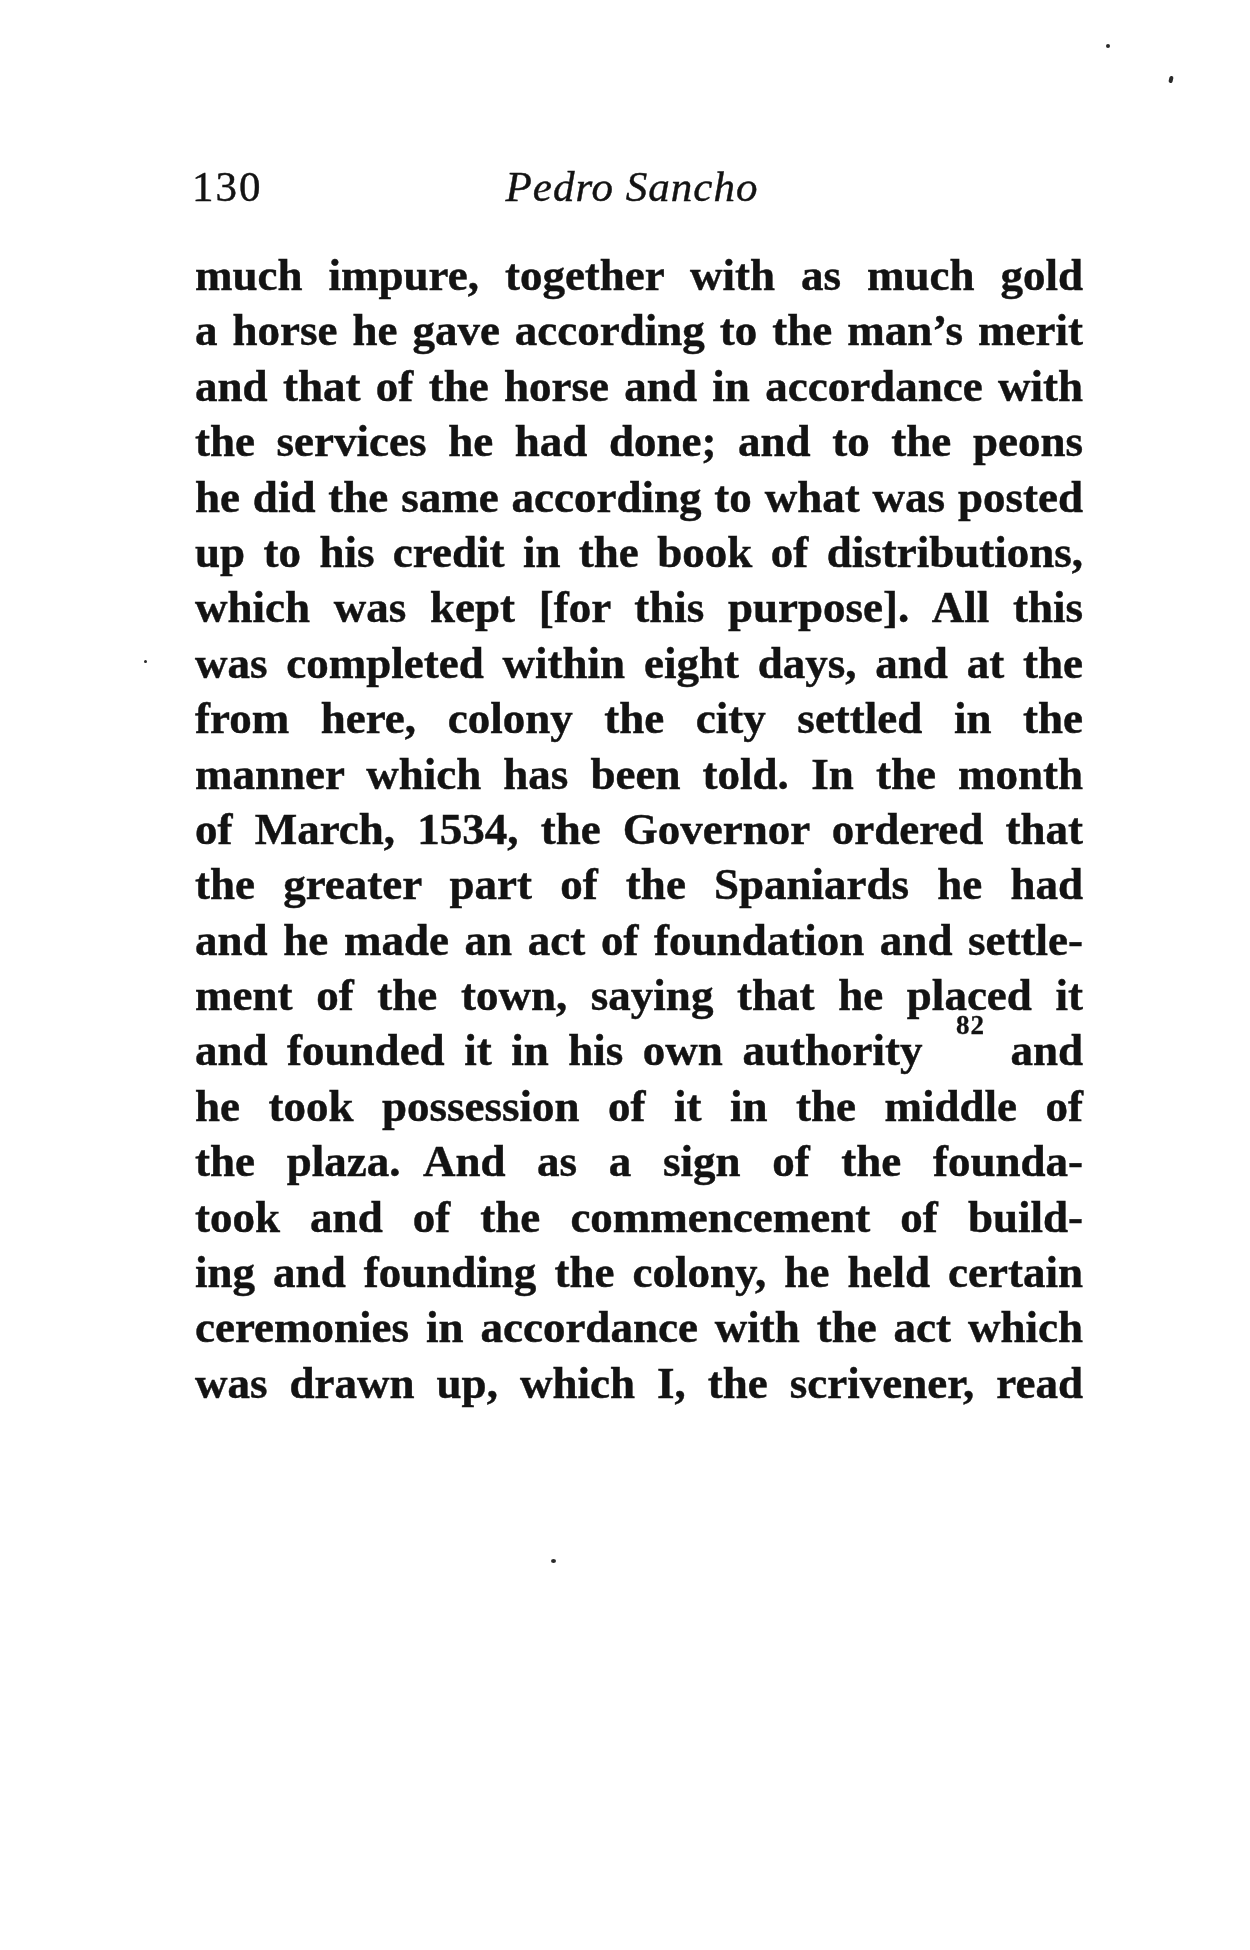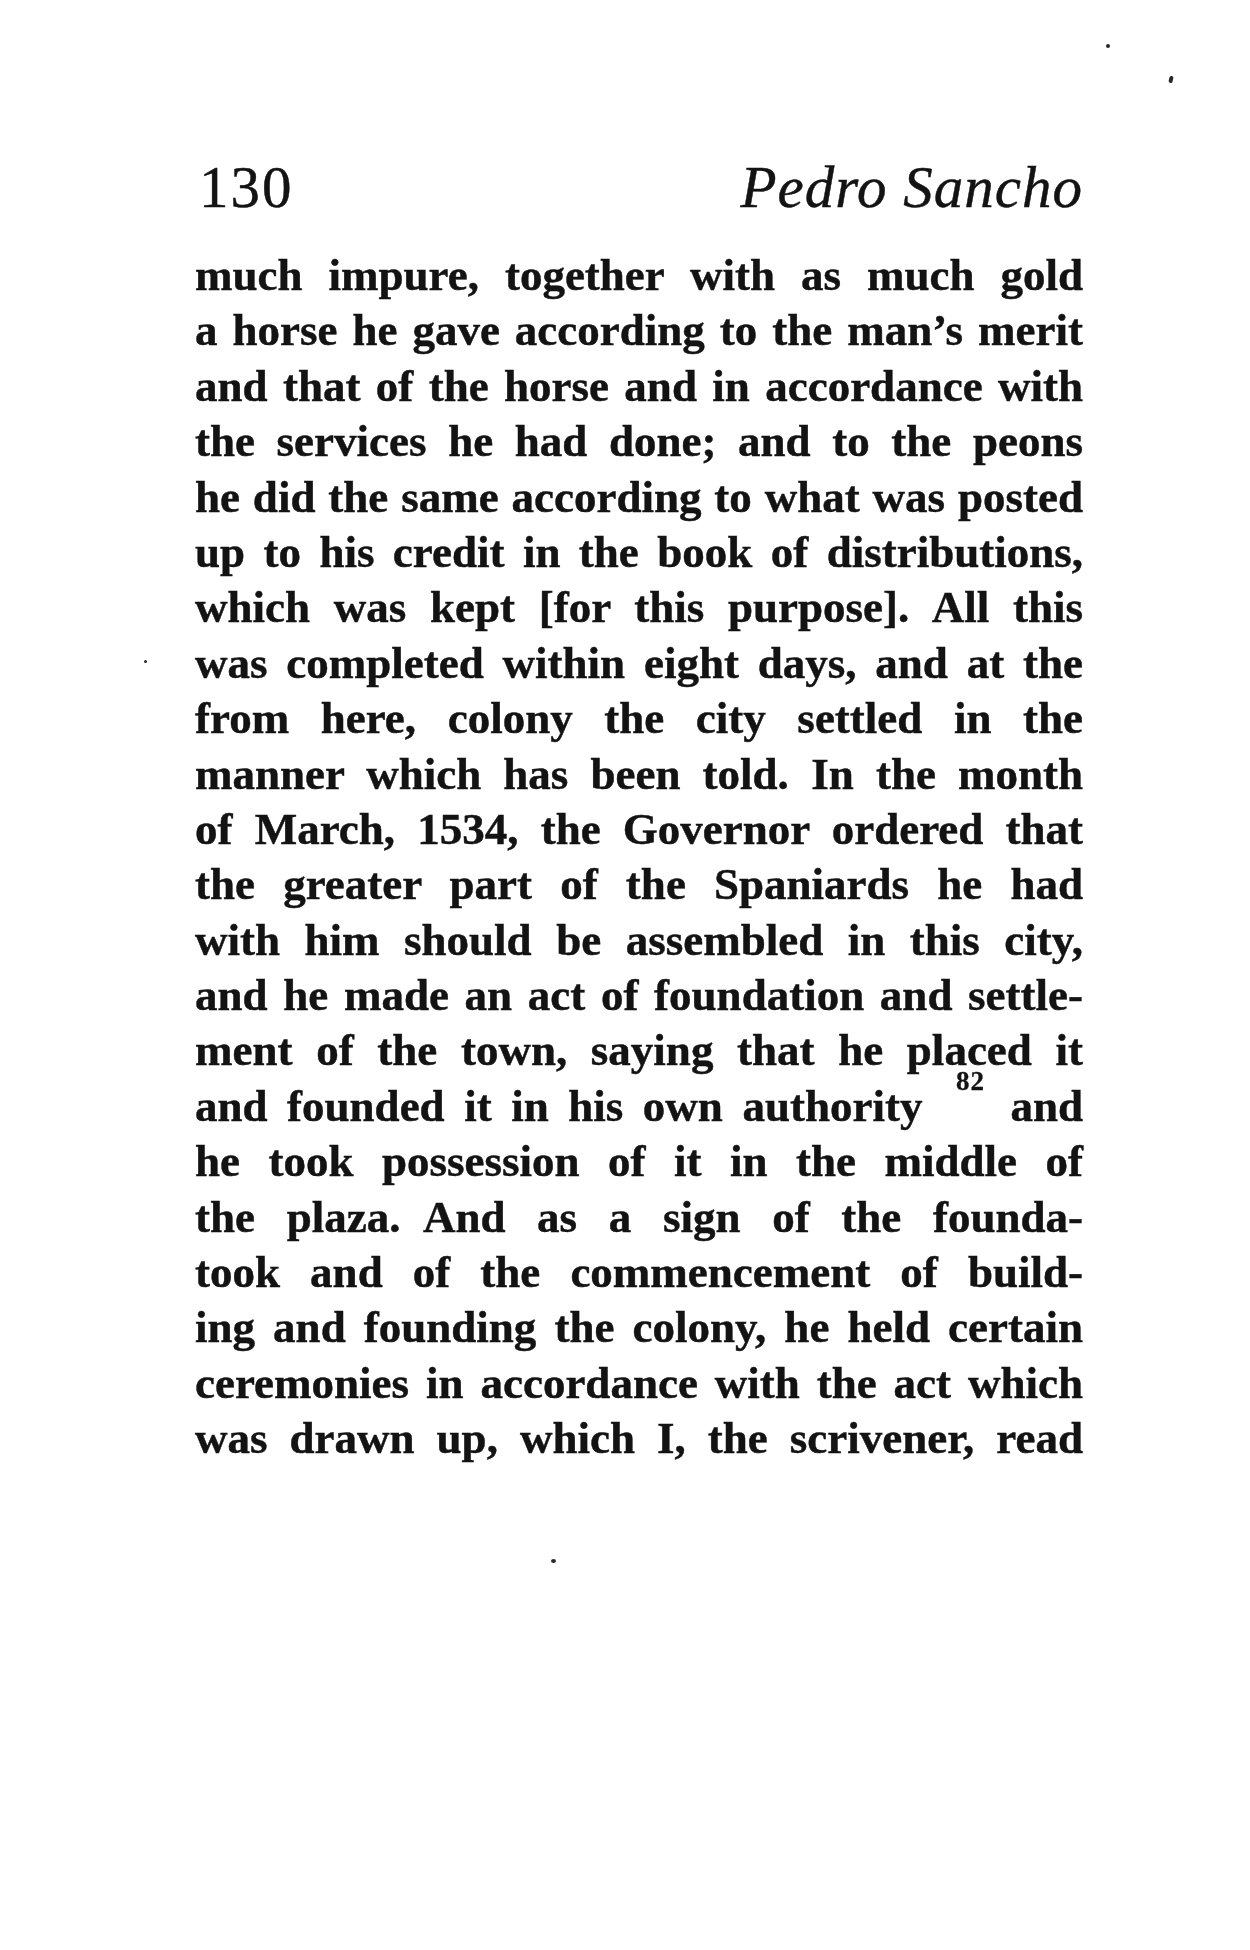--- a/index.html
+++ b/index.html
@@ -14,38 +14,38 @@
     -webkit-text-stroke: 0.45px #131313;
   }
   .sheet {
     position: absolute;
     inset: 0;
     background: #ffffff;
   }
   .running-head {
     position: absolute;
     top: 162px;
-    left: 195px;
+    left: 188px;
     width: 888px;
     height: 56px;
-    font-size: 59px;
+    font-size: 43px;
     line-height: 50px;
   }
   .page-number {
     position: absolute;
     left: 4px;
     top: 0;
     letter-spacing: 2px;
   }
   .running-title {
     position: absolute;
     left: 0;
     top: 0;
     width: 100%;
-    text-align: right;
+    text-align: center;
     font-style: italic;
     letter-spacing: 1px;
   }
   .body-lines {
     position: absolute;
     top: 248px;
     left: 195px;
     width: 888px;
     font-weight: bold;
   }
@@ -91,21 +91,20 @@
       <div class="bline">and that of the horse and in accordance with</div>
       <div class="bline">the services he had done; and to the peons</div>
       <div class="bline">he did the same according to what was posted</div>
       <div class="bline">up to his credit in the book of distributions,</div>
       <div class="bline">which was kept [for this purpose]. All this</div>
       <div class="bline">was completed within eight days, and at the</div>
       <div class="bline">from here, colony the city settled in the</div>
       <div class="bline">manner which has been told. In the month</div>
       <div class="bline">of March, 1534, the Governor ordered that</div>
       <div class="bline">the greater part of the Spaniards he had</div>
-      <div class="bline">with him should be assembled in this city,</div>
       <div class="bline">and he made an act of foundation and settle-</div>
       <div class="bline">ment of the town, saying that he placed it</div>
       <div class="bline">and founded it in his own authority <sup class="fnref">82</sup> and</div>
       <div class="bline">he took possession of it in the middle of</div>
       <div class="bline">the plaza. And as a sign of the founda-</div>
       <div class="bline">took and of the commencement of build-</div>
       <div class="bline">ing and founding the colony, he held certain</div>
       <div class="bline">ceremonies in accordance with the act which</div>
       <div class="bline">was drawn up, which I, the scrivener, read</div>
     </div>

